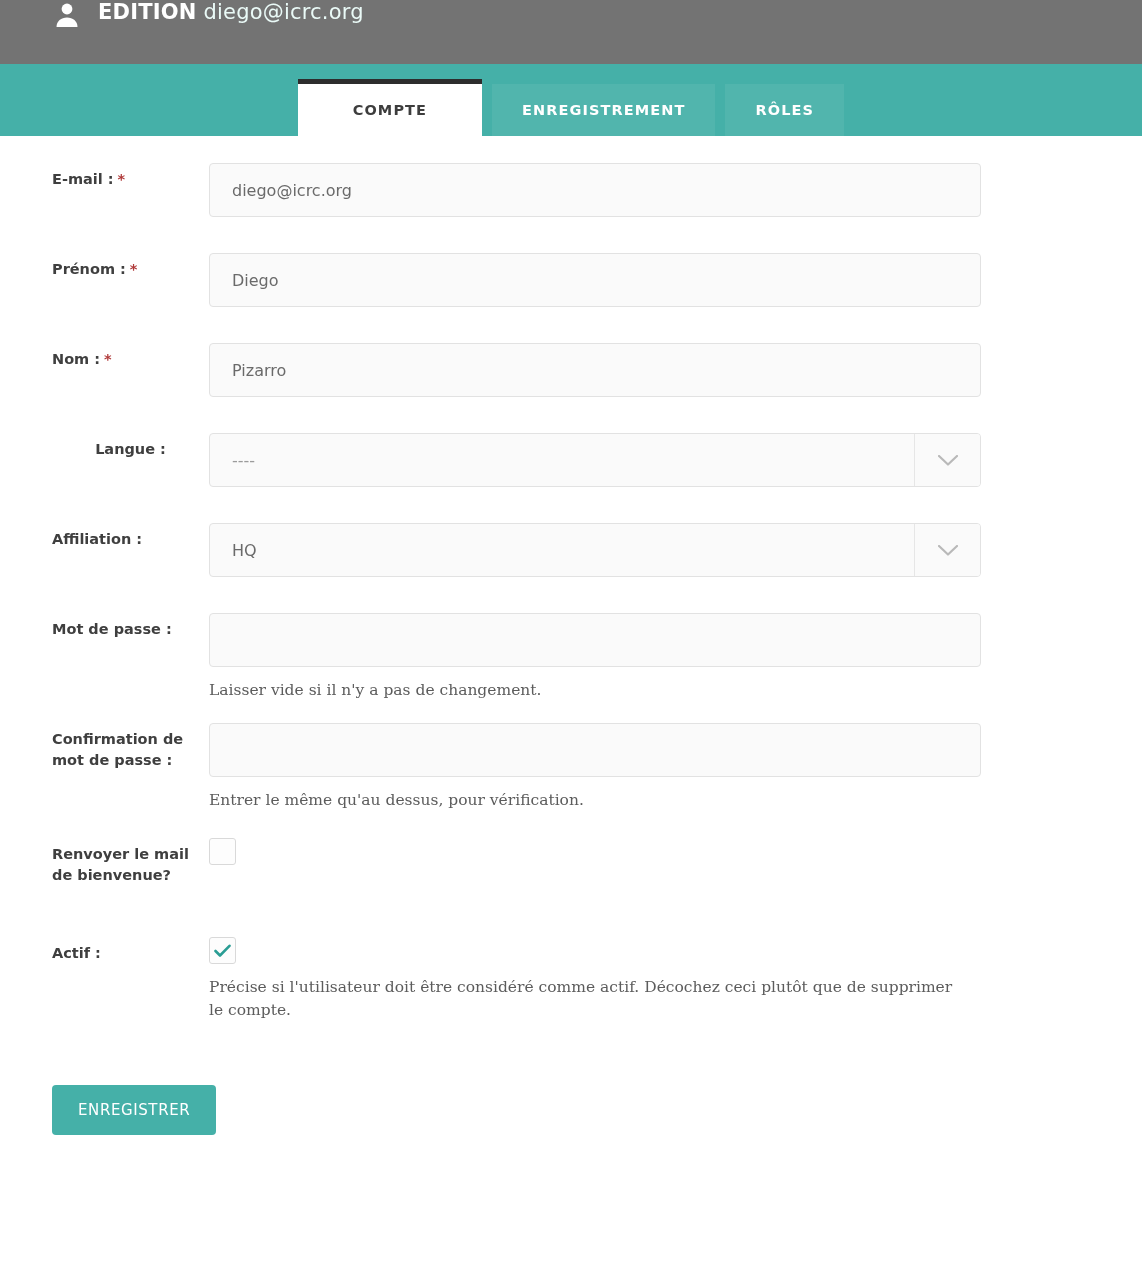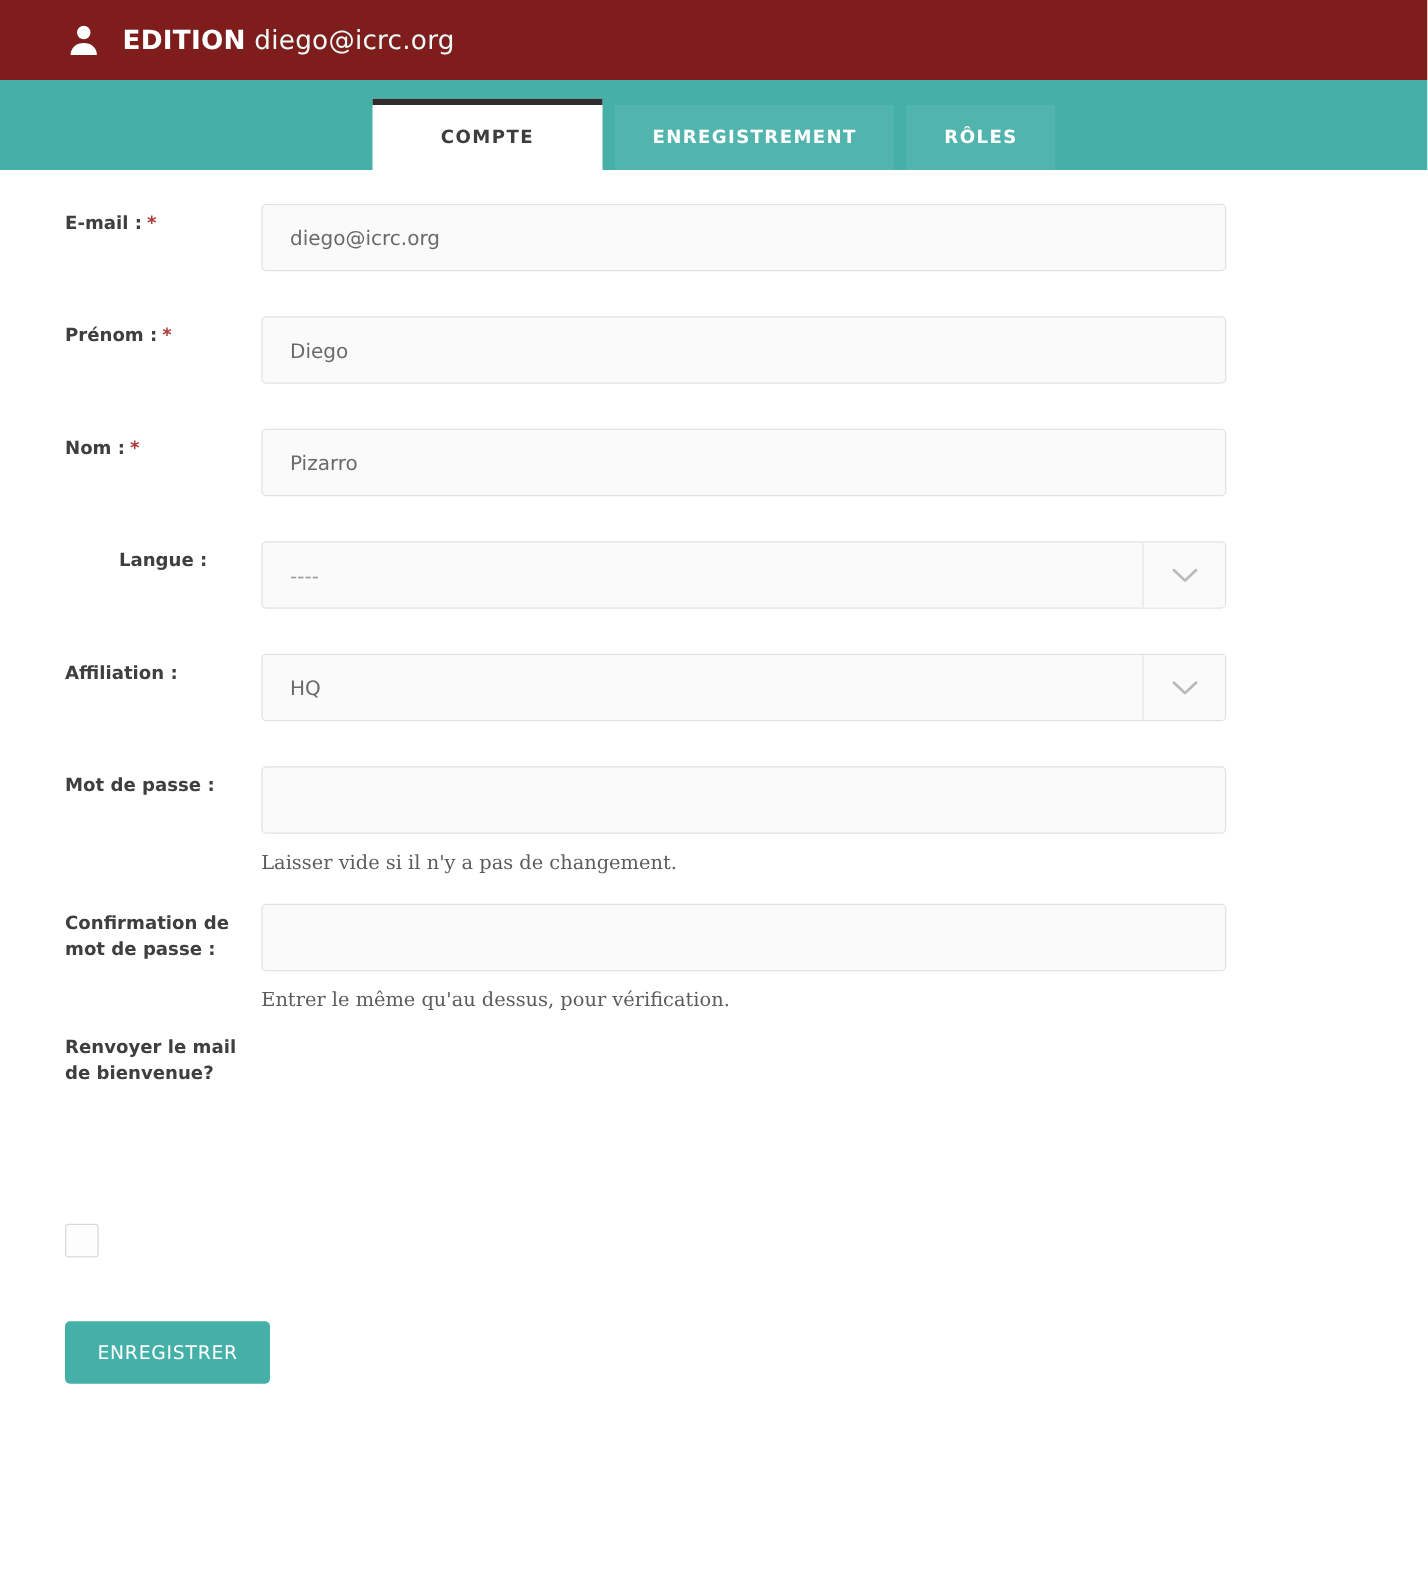--- a/index.html
+++ b/index.html
@@ -8,24 +8,24 @@
     padding: 0;
     width: 1142px;
     height: 1264px;
     background: #ffffff;
     font-family: "DejaVu Sans", sans-serif;
     overflow: hidden;
   }
 
   
   .header {
-    background: #7f1d1d;
+    background: #737373;
     height: 64px;
     display: flex;
-    align-items: center;
+    align-items: flex-start;
     padding-left: 52px;
   }
   .user-icon {
     width: 30px;
     height: 30px;
     margin-right: 16px;
     display: flex;
     align-items: center;
     justify-content: center;
   }
@@ -291,30 +291,41 @@
   
   <div class="row" style="margin-top:22px;">
     <div class="label">Confirmation de mot de passe :</div>
     <div class="field">
       <div class="input empty"></div>
       <div class="help">Entrer le même qu'au dessus, pour vérification.</div>
     </div>
   </div>
 
   
-  <div class="row" style="margin-top:10px;flex-direction:column;">
+  <div class="row" style="margin-top:26px;">
     <div class="label">Renvoyer le mail de bienvenue?</div>
     <div class="field">
       <div class="checkbox">
         
       </div>
     </div>
   </div>
 
   
-
-  
-
-  
-  <button class="btn-primary" style="margin-top:47px;">ENREGISTRER</button>
+  <div class="row" style="margin-top:52px;">
+    <div class="label">Actif :</div>
+    <div class="field">
+      <div class="checkbox checked">
+        <svg width="17" height="14" viewBox="0 0 17 14">
+            <path d="M1.5 7 L6 11.5 L15.5 1.8" fill="none" stroke="#2a9d94" stroke-width="2.6" stroke-linecap="round" stroke-linejoin="round"></path>
+          </svg>
+      </div>
+      <div class="help">Précise si l'utilisateur doit être considéré comme actif. Décochez ceci plutôt que de supprimer le compte.</div>
+    </div>
+  </div>
+
+  
+
+  
+  <button class="btn-primary" style="margin-top:64px;">ENREGISTRER</button>
 
   
 </div>
 
 </body></html>

